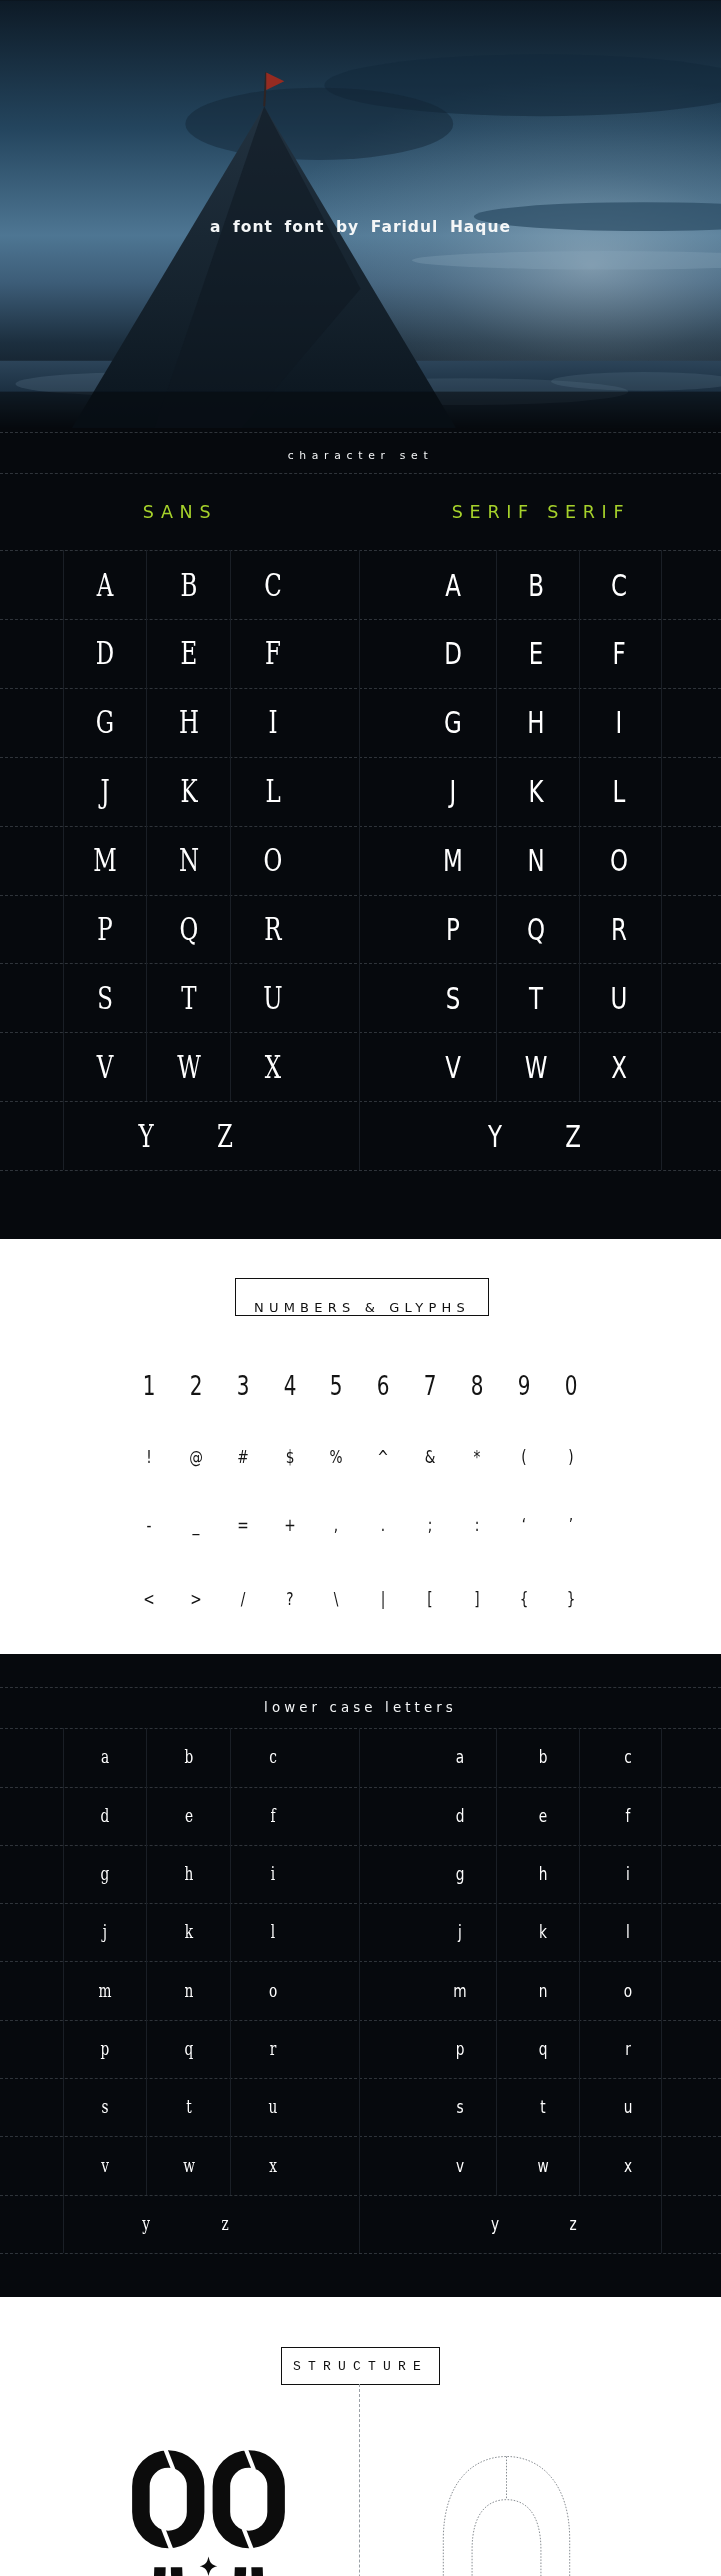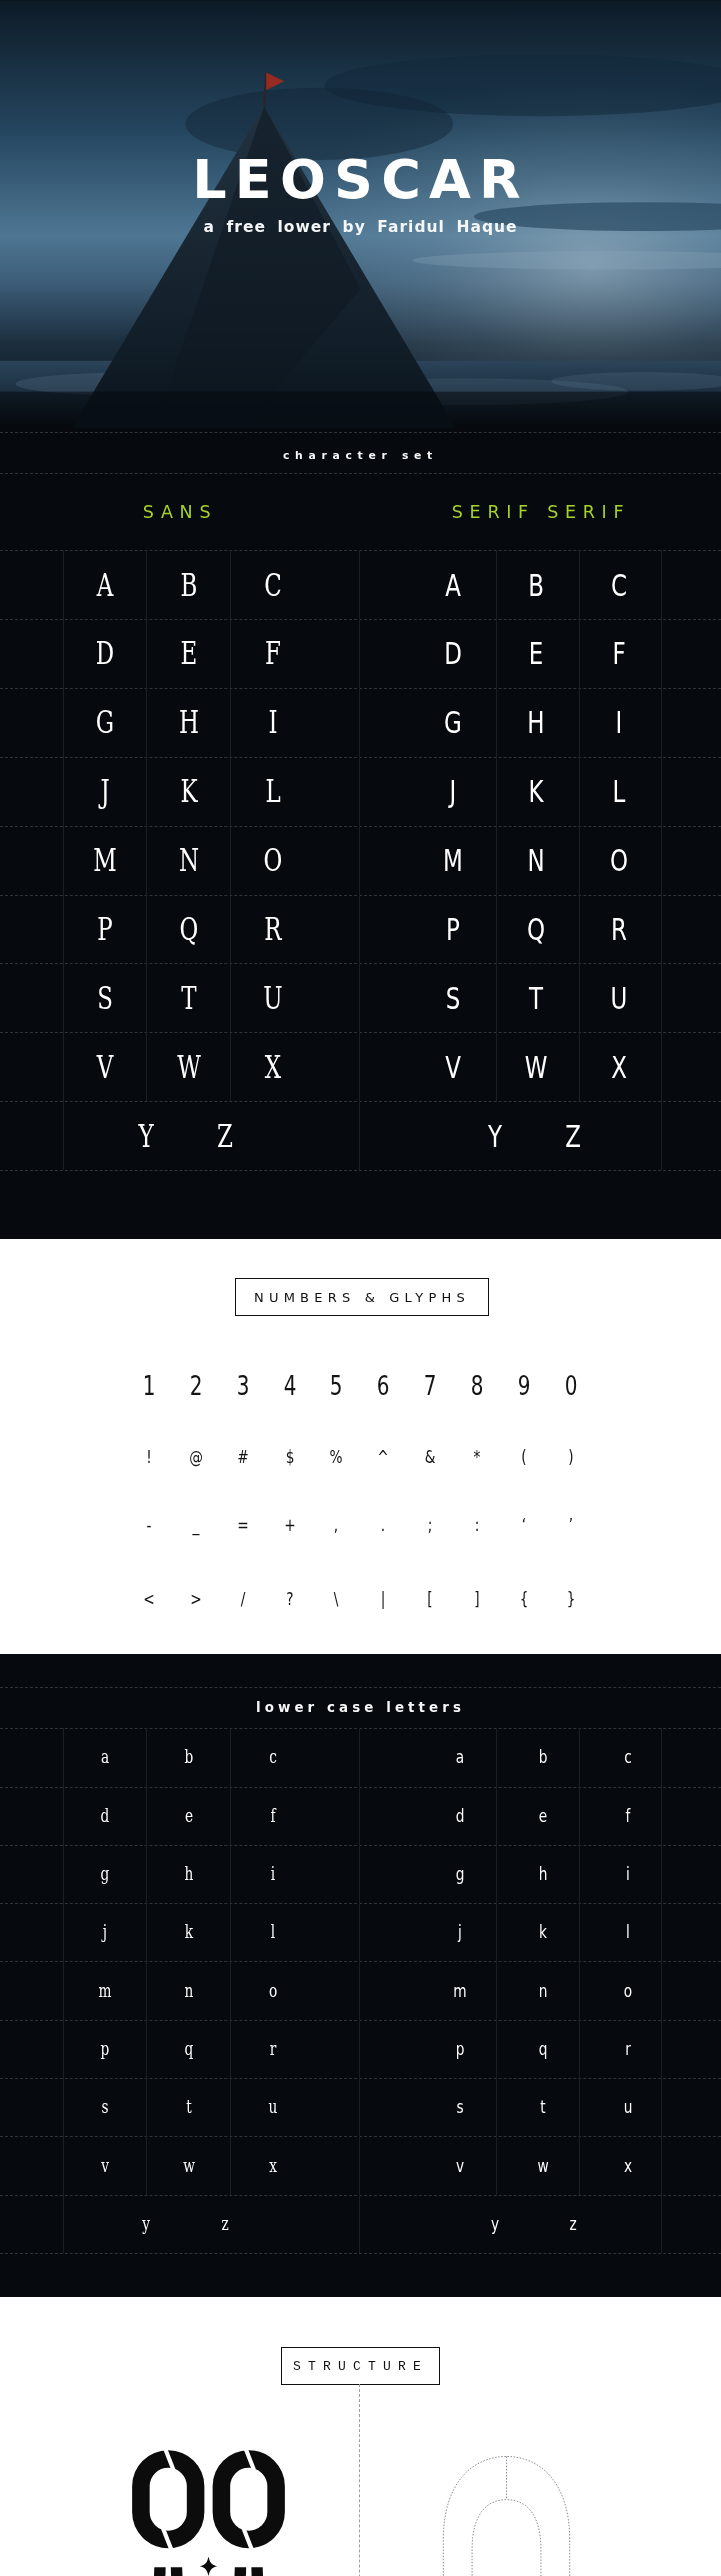--- a/index.html
+++ b/index.html
@@ -15,21 +15,21 @@
   .glyph{position:absolute;color:#ffffff;line-height:1;white-space:nowrap;
          transform:translate(-50%,-50%) scaleX(.74);transform-origin:center;}
   .serif{font-family:"DejaVu Serif",serif;}
   .sans{font-family:"DejaVu Sans",sans-serif;}
   .cap{font-size:31px;}
   .low{font-size:18.5px;}
   .ink{color:#101010;}
   .label-box{position:absolute;border:1px solid #101010;background:#ffffff;
              display:flex;align-items:center;justify-content:center;}
   .box-text{color:#101010;font-size:13px;letter-spacing:5.2px;white-space:nowrap;}
-  .heading-w{color:#f4f6f7;font-weight:bold;}
+  .heading-w{color:#f4f6f7;}
   .green{color:#a6d22b;}
   .num{font-size:27px;}
   .sym{font-size:18.5px;}
   svg{display:block;}
 </style>
 </head>
 <body>
 
 <div id="page">
 
@@ -74,22 +74,21 @@
       <ellipse cx="900" cy="760" rx="320" ry="26" fill="#7e9cb0" opacity="0.14"></ellipse>
       <ellipse cx="1250" cy="740" rx="180" ry="18" fill="#7e9cb0" opacity="0.16"></ellipse>
 
       <polygon points="513,206 885,830 140,830" fill="url(#pile)"></polygon>
       <polygon points="513,206 700,560 470,830 300,830" fill="#0e1821" opacity="0.55"></polygon>
 
       <line x1="513" y1="206" x2="517" y2="140" stroke="#2e2424" stroke-width="4"></line>
       <polygon points="517,140 552,157 517,174" fill="#962b21"></polygon>
       <rect x="0" y="760" width="1400" height="70" fill="#06090d" opacity="0.55"></rect>
     </svg>
-    <div class="abs center-x" style="top:148px;color:#ffffff;font-size:54px;font-weight:bold;letter-spacing:8.2px;">LEOSCAR</div>
-    <div class="abs center-x" style="top:218px;color:#f4f6f7;font-size:15.5px;letter-spacing:1px;word-spacing:5.2px;font-weight:bold;">a free lower by Faridul Haque</div>
+    <div class="abs center-x" style="top:218px;color:#f4f6f7;font-size:15.5px;letter-spacing:1px;word-spacing:5.2px;font-weight:bold;">a font font by Faridul Haque</div>
   </div>
 
   <div class="sec dark" id="charset" style="top:428px;height:811px;">
     <div class="dotline" style="top:3.6px;"></div>
     <div class="abs center-x heading-w" style="top:20.6px;font-size:10.8px;letter-spacing:5.7px;">character set</div>
     <div class="dotline" style="top:45px;"></div>
     <div class="abs green" style="top:74px;left:180px;transform:translateX(-50%);font-size:17.5px;letter-spacing:6.7px;white-space:nowrap;">SANS</div>
     <div class="abs green" style="top:74px;left:541px;transform:translateX(-50%);font-size:17.5px;letter-spacing:6.7px;white-space:nowrap;">SERIF SERIF</div>
     <div id="caps-grid" class="abs" style="top:0;left:0;width:721px;height:811px;">
         <div class="dotline" style="top: 122px;"></div>
@@ -158,21 +157,21 @@
         <div class="glyph serif cap" style="left: 273px; top: 639px;">X</div>
         <div class="glyph sans cap" style="left: 619px; top: 639px;">X</div>
         <div class="glyph serif cap" style="left: 146px; top: 708px;">Y</div>
         <div class="glyph sans cap" style="left: 495px; top: 708px;">Y</div>
         <div class="glyph serif cap" style="left: 225px; top: 708px;">Z</div>
         <div class="glyph sans cap" style="left: 573px; top: 708px;">Z</div>
       </div>
   </div>
 
   <div class="sec light" id="numglyphs" style="top:1239px;height:415px;">
-    <div class="label-box" style="left:235px;top:39px;width:252px;height:36px;">
+    <div class="label-box" style="left:235px;top:39px;width:252px;height:36px;align-items:flex-end;">
       <span class="box-text">NUMBERS &amp; GLYPHS</span>
     </div>
     <div id="glyph-rows" class="abs" style="top:0;left:0;width:721px;height:415px;">
         <div class="glyph ink num" style="left: 149px; top: 146px; color: rgb(20, 20, 20);">1</div>
         <div class="glyph ink num" style="left: 196px; top: 146px; color: rgb(20, 20, 20);">2</div>
         <div class="glyph ink num" style="left: 243px; top: 146px; color: rgb(20, 20, 20);">3</div>
         <div class="glyph ink num" style="left: 290px; top: 146px; color: rgb(20, 20, 20);">4</div>
         <div class="glyph ink num" style="left: 336px; top: 146px; color: rgb(20, 20, 20);">5</div>
         <div class="glyph ink num" style="left: 383px; top: 146px; color: rgb(20, 20, 20);">6</div>
         <div class="glyph ink num" style="left: 430px; top: 146px; color: rgb(20, 20, 20);">7</div>

